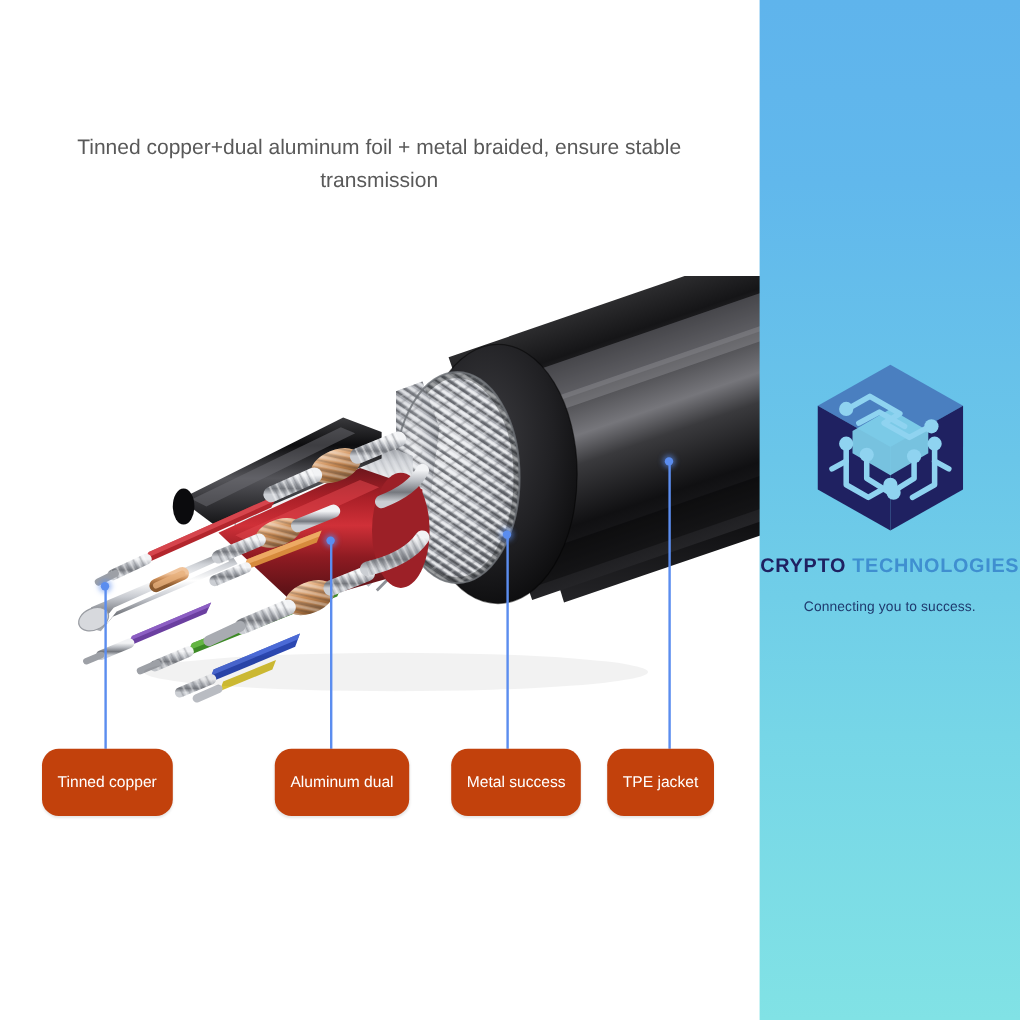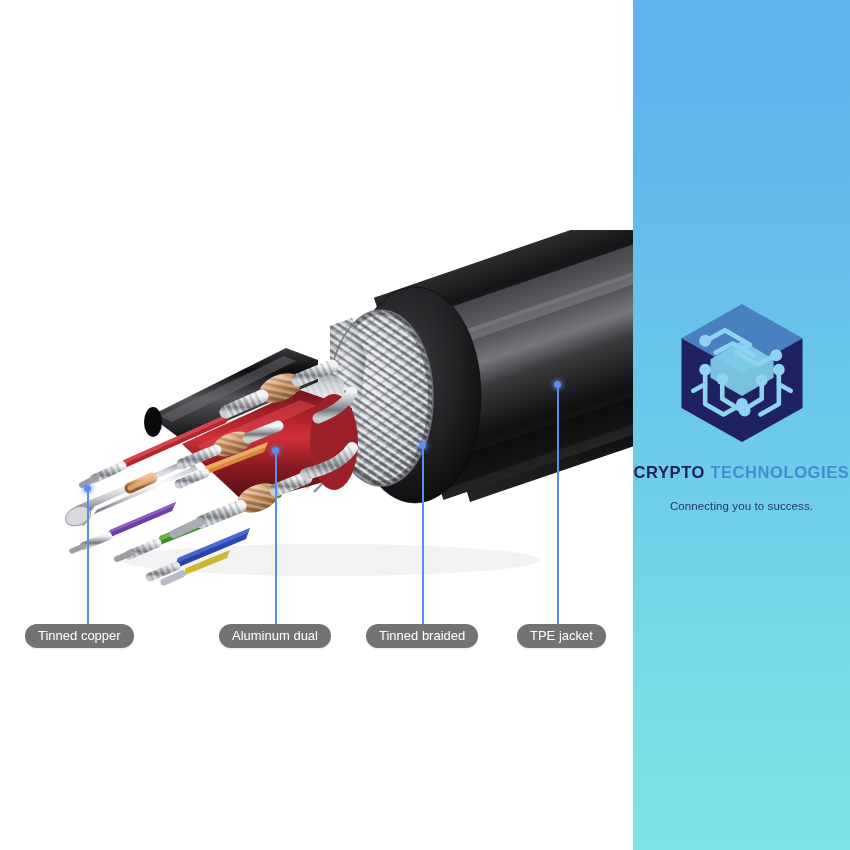--- a/index.html
+++ b/index.html
@@ -47,23 +47,24 @@
 
   
   #callout-layer{position:absolute;left:0;top:0;width:633px;height:850px;z-index:30;}
   .leader{position:absolute;width:2px;background:#5b8def;}
   .leader-dot{
     position:absolute;width:7px;height:7px;border-radius:50%;
     background:#5b8def;box-shadow:0 0 4px 2px rgba(91,141,239,.55);
   }
   .pill{
     position:absolute;height:24px;line-height:24px;
-    background:#737373;border-radius:14px;color:#ffffff;
-    font-size:13px;padding:0 13px;white-space:nowrap;
+    background:#c2410c;border-radius:14px;color:#ffffff;
+    font-size:13px;padding:16px 13px;white-space:nowrap;
     box-shadow:0 1px 2px rgba(0,0,0,.10);
+    margin-left:10px;
   }
 </style>
 </head>
 <body>
 
 <div id="stage">
 
   <div id="cable-figure">
     <svg id="cable-svg" width="660" height="370" viewBox="0 0 660 370">
       <defs>
@@ -287,38 +288,39 @@
 
         <path d="M306 244 q34 -8 46 -26" stroke="url(#gStrand)" stroke-width="12" fill="none" stroke-linecap="round"></path>
         <path d="M306 244 q34 -8 46 -26" stroke="url(#pStrandV)" stroke-width="12" fill="none" opacity=".5"></path>
         <path d="M318 188 q26 -10 34 -26" stroke="url(#gStrand)" stroke-width="11" fill="none" stroke-linecap="round"></path>
       </g>
 
       <ellipse cx="330" cy="330" rx="210" ry="16" fill="#000" opacity=".05"></ellipse>
     </svg>
   </div>
 
+  <div id="page-subtitle">Tinned copper+dual aluminum foil + metal braided, ensure stable transmission</div>
 
   <div id="callout-layer">
 
     <div class="leader-dot" style="left:84px;top:485px;"></div>
     <div class="leader" style="left:87px;top:488px;height:136px;"></div>
     <div class="pill" style="left:25px;top:624px;">Tinned copper</div>
 
     <div class="leader-dot" style="left:272px;top:447px;"></div>
     <div class="leader" style="left:275px;top:450px;height:174px;"></div>
     <div class="pill" style="left:219px;top:624px;">Aluminum dual</div>
 
     <div class="leader-dot" style="left:419px;top:442px;"></div>
     <div class="leader" style="left:422px;top:445px;height:179px;"></div>
-    <div class="pill" style="left:366px;top:624px;">Tinned braided</div>
+    <div class="pill" style="left:366px;top:624px;">Metal success</div>
 
     <div class="leader-dot" style="left:554px;top:381px;"></div>
     <div class="leader" style="left:557px;top:384px;height:240px;"></div>
-    <div class="pill" style="left:517px;top:624px;">TPE jacket</div>
+    <div class="pill" style="left:496px;top:624px;">TPE jacket</div>
   </div>
 
   <div id="brand-panel">
     <div id="brand-inner">
 
       <svg id="logo-mark" viewBox="0 0 200 228">
 
         <polygon points="100,6 192,58 100,110 8,58" fill="#4a7fc0"></polygon>
         <polygon points="8,58 100,110 100,216 8,164" fill="#1f2161"></polygon>
         <polygon points="192,58 192,164 100,216 100,110" fill="#1f2161"></polygon>

